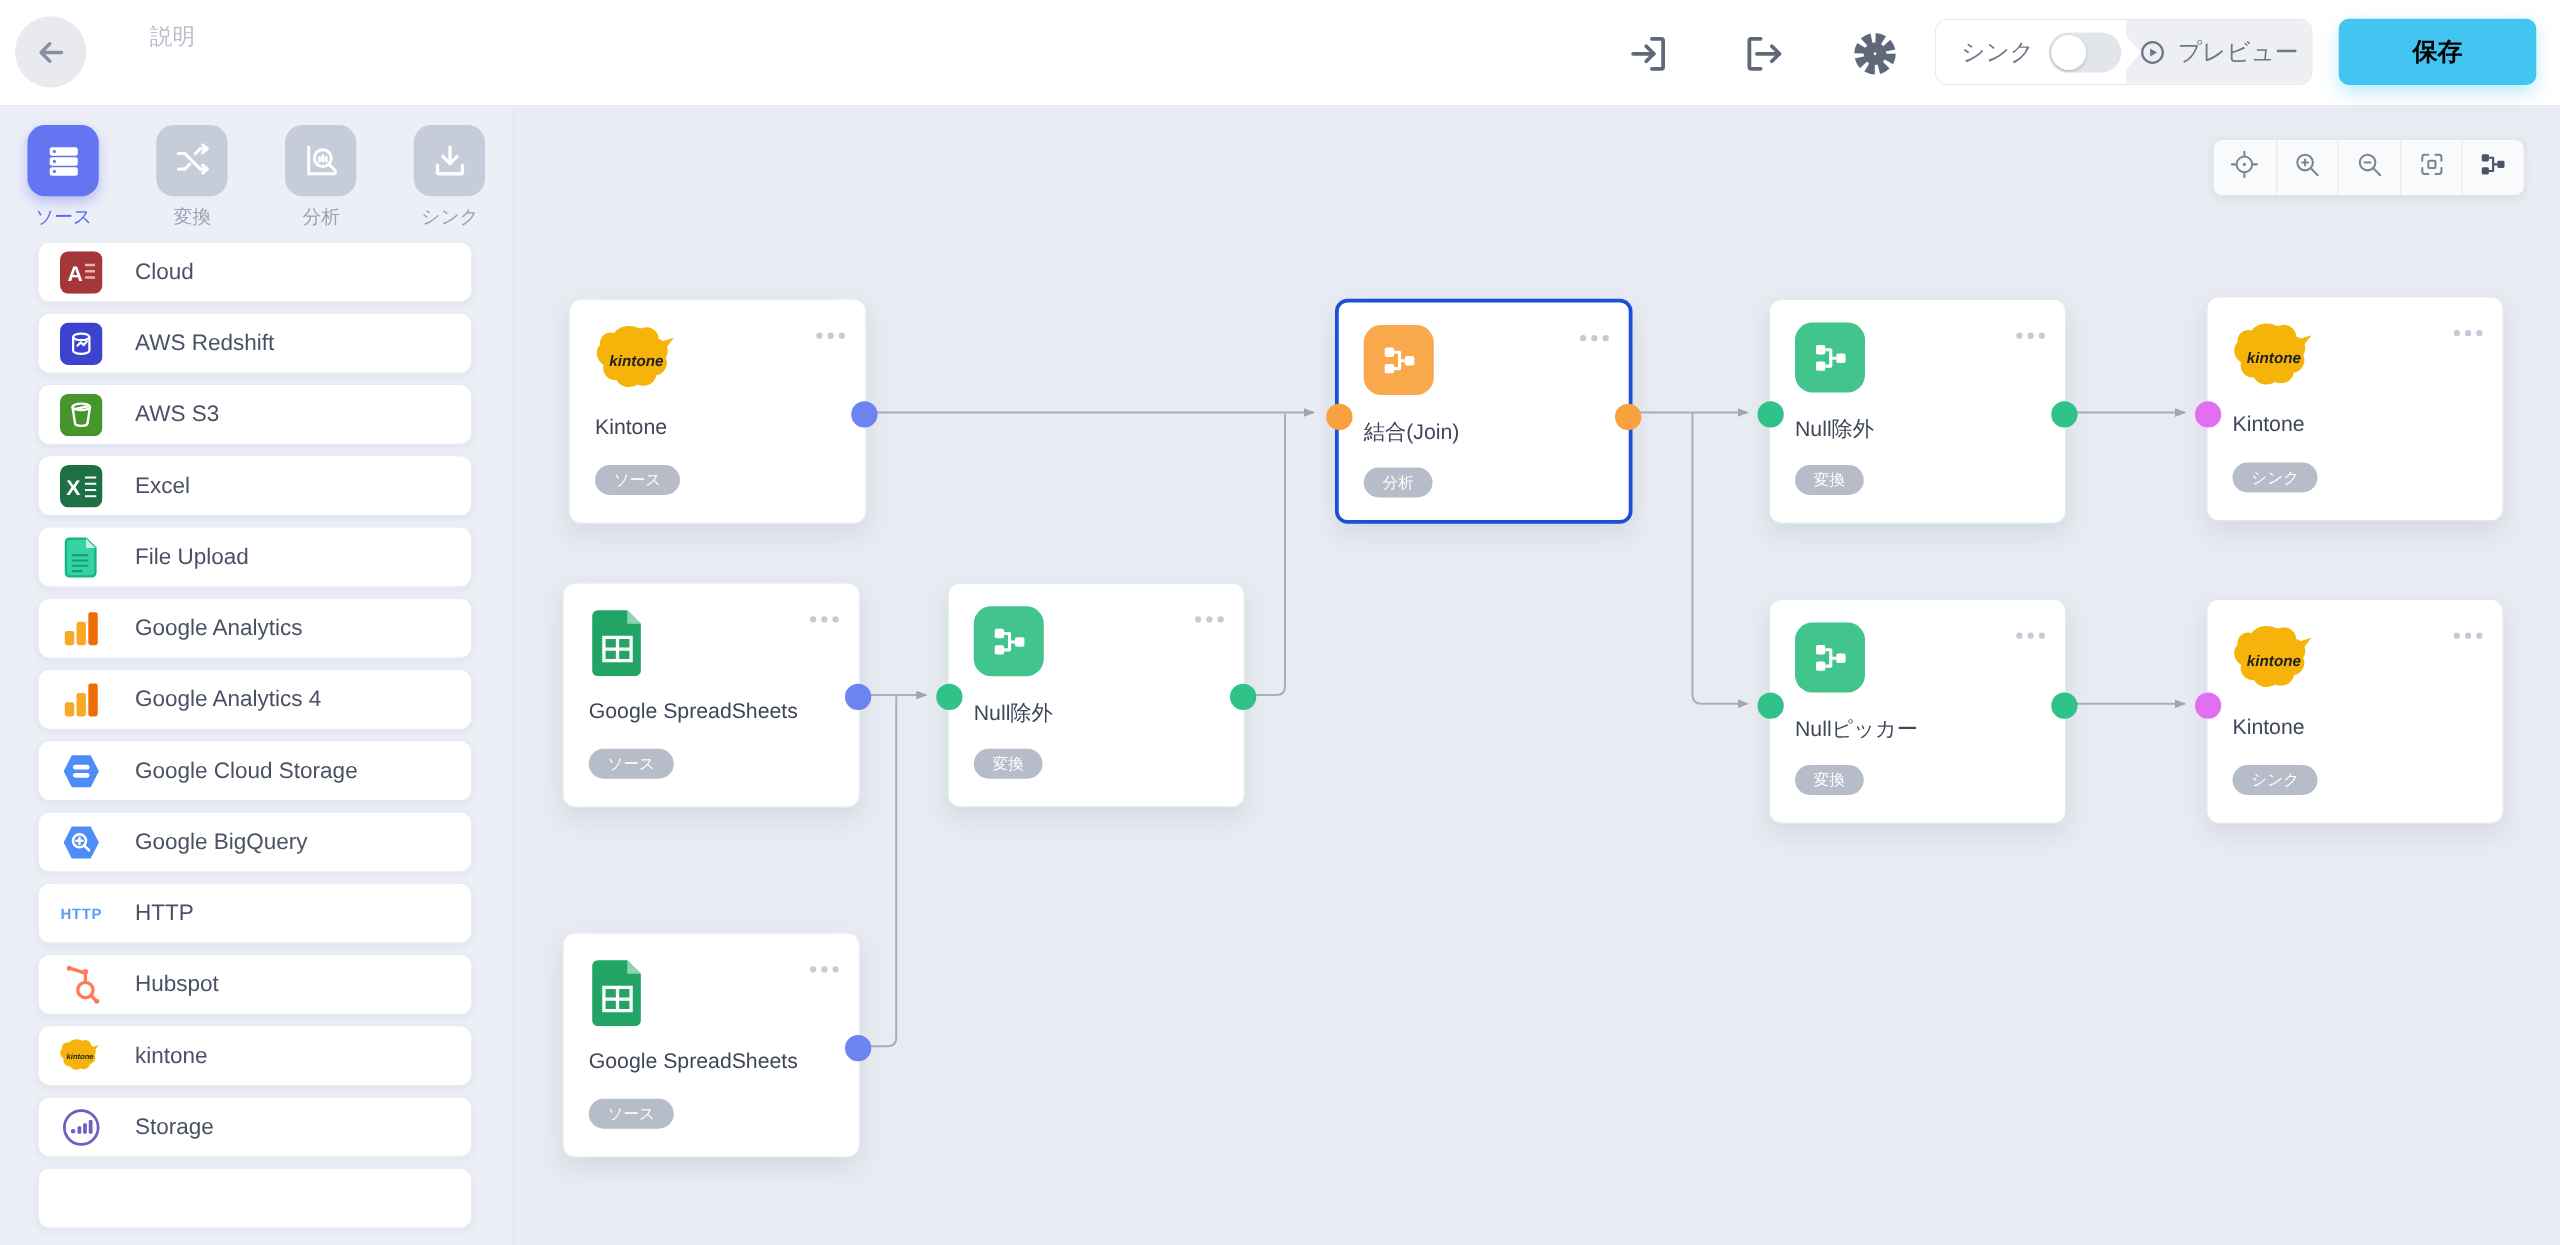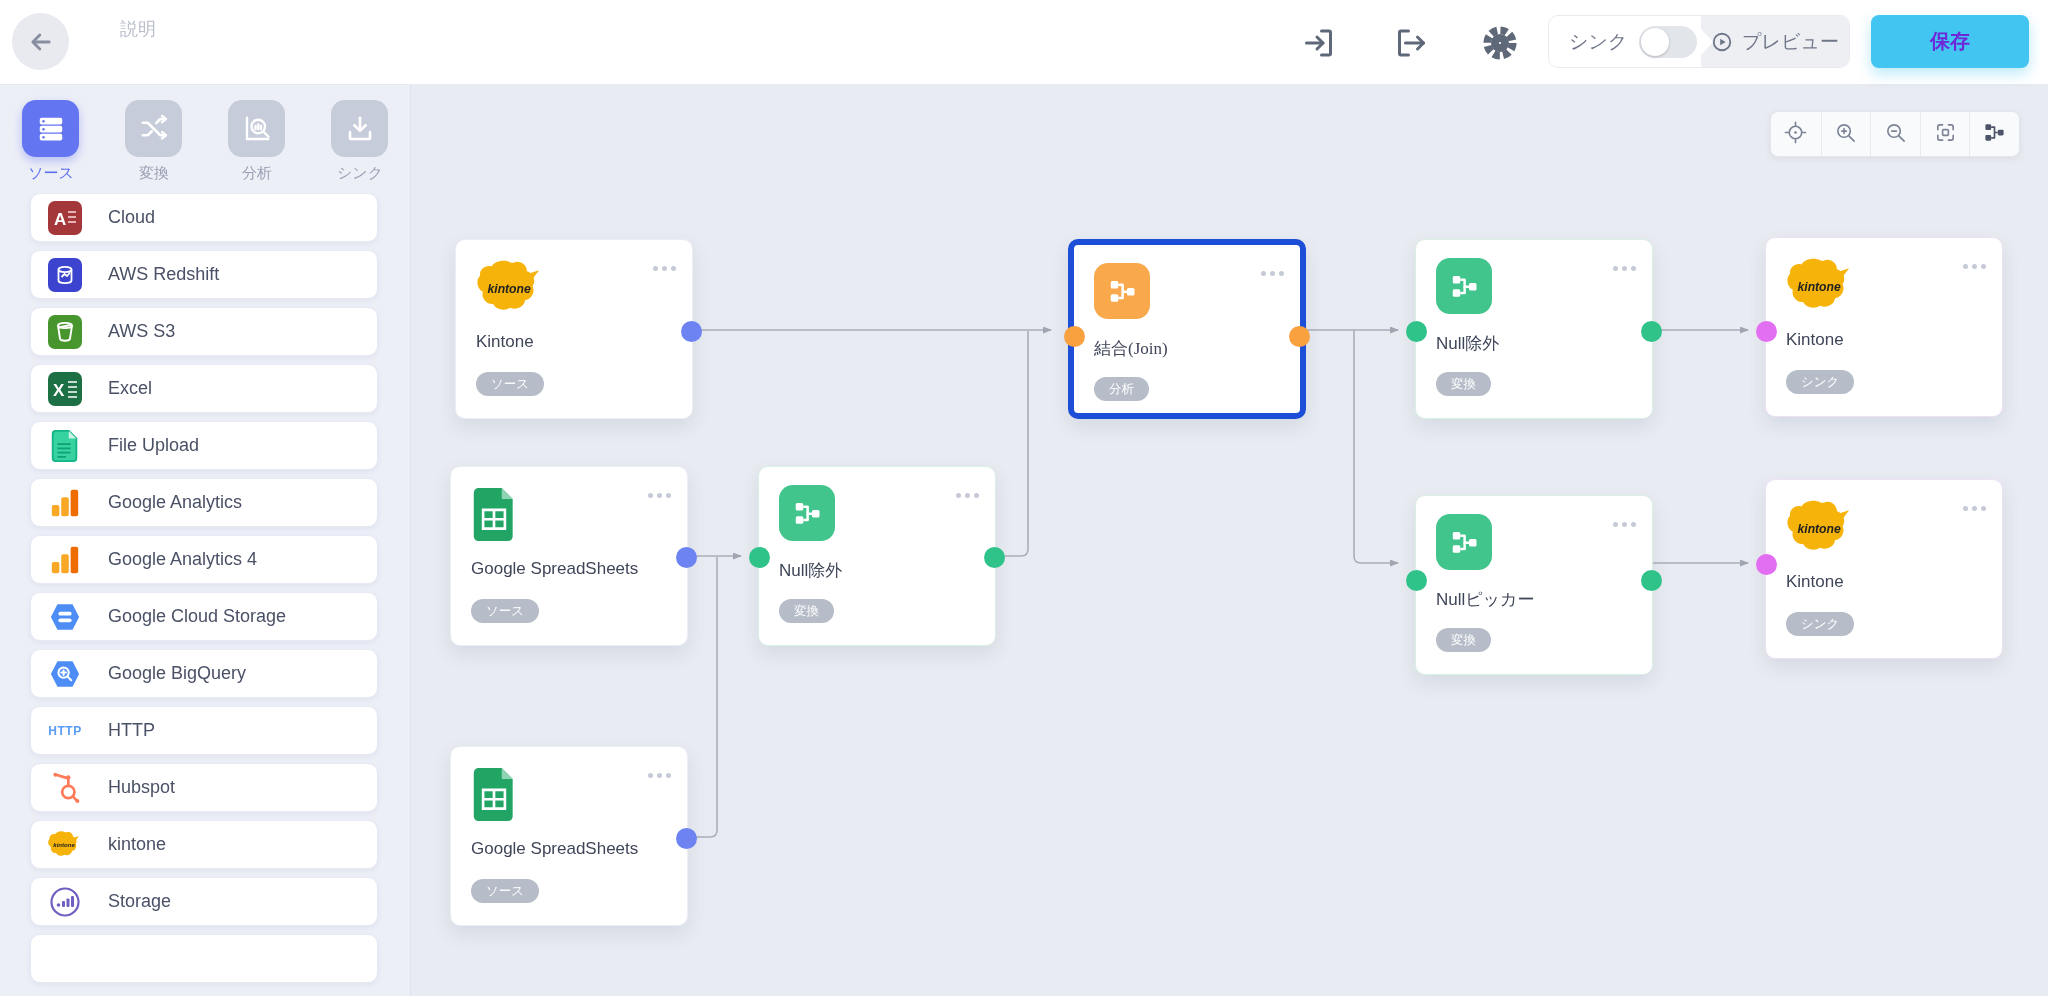--- a/index.html
+++ b/index.html
@@ -23,21 +23,21 @@
     border:1px solid #e8eaf0; border-radius:10px; background:#fff; display:flex; overflow:hidden; }
   .seg-left { width:152px; display:flex; align-items:center; padding-left:20px; gap:12px; background:#fff; position:relative; }
   .seg-right { flex:1; background:#edeff3; display:flex; align-items:center; justify-content:center; gap:9px; cursor:pointer; position:relative; }
   .seg-right::before { content:""; position:absolute; left:-1px; top:50%; transform:translateY(-50%);
     border-left:13px solid #fff; border-top:14px solid transparent; border-bottom:14px solid transparent; }
   .seg-label { font-size:19px; color:#6f7688; }
   .toggle { width:58px; height:32px; border-radius:16px; background:#e2e5ea; position:relative; cursor:pointer; }
   .toggle-knob { position:absolute; left:2px; top:2px; width:28px; height:28px; border-radius:50%;
     background:#fff; box-shadow:0 1px 3px rgba(0,0,0,.22); }
   .save-btn { position:absolute; left:1871px; top:15px; width:158px; height:53px; border:none;
-    border-radius:8px; color:#6d28d9; font-size:20px; font-weight:bold; cursor:pointer;
+    border-radius:8px; color:#000000; font-size:20px; font-weight:bold; cursor:pointer;
     box-shadow:0 6px 14px rgba(67,197,241,.35); font-family:inherit; }
 
   
   .sidebar { position:absolute; left:0; top:85px; width:411px; height:911px;
     background:#edeff7; border-right:1px solid #e0e3ee; z-index:5; }
   .tabbar { display:flex; gap:45px; padding:15px 0 0 22px; }
   .tab { width:58px; text-align:center; cursor:pointer; }
   .tab-icon { width:57px; height:57px; border-radius:14px; display:flex; align-items:center; justify-content:center; }
   .tab-label { margin-top:7px; font-size:15px; }
   .connector-list { position:absolute; left:0; top:108px; right:0; bottom:0; overflow:hidden;
@@ -53,21 +53,21 @@
   .ctoolbar { position:absolute; left:1359px; top:26px; width:250px; height:46px; display:flex;
     background:#f9fafc; border:1px solid #e2e5ec; border-radius:8px; overflow:hidden; z-index:4;
     box-shadow:0 2px 6px rgba(120,130,160,.12); }
   .ctool { width:50px; display:flex; align-items:center; justify-content:center; cursor:pointer; border-left:1px solid #e8eaf0; }
   .ctool:first-child { border-left:none; }
 
   .node { position:absolute; width:238px; height:180px; background:#fff; border-radius:10px;
     box-shadow:0 8px 18px rgba(100,110,140,.14); z-index:2; cursor:pointer; }
   .node.cat-source   { border:1px solid #ecedf5; }
   .node.cat-transform{ border:1px solid #d9f0e4; }
-  .node.cat-analysis { border:6px solid #1d4ed8;font-family:Liberation Serif, serif; }
+  .node.cat-analysis { border:3px solid #1d4ed8; }
   .node.cat-sink     { border:1px solid #efdff4; }
   .node-iconbox { position:absolute; left:20px; top:18px; }
   .sq-icon { width:56px; height:56px; border-radius:14px; display:flex; align-items:center; justify-content:center; }
   .node-menu { position:absolute; right:16px; top:26px; display:flex; gap:4px; cursor:pointer; }
   .node-menu i { width:5px; height:5px; border-radius:50%; background:#c5cad6; }
   .node-label { position:absolute; left:20px; top:92px; font-size:17px; color:#3f4659; white-space:nowrap; }
   .node-badge { position:absolute; left:20px; top:132px; height:24px; padding:0 15px; border-radius:12px;
     color:#fff; font-size:12.5px; display:flex; align-items:center; }
   .port { position:absolute; width:21px; height:21px; border-radius:50%; z-index:3; cursor:crosshair; }
 </style>
@@ -493,21 +493,21 @@
         <div class="node-menu">
           <i></i>
           <i></i>
           <i></i>
         </div>
         <div class="node-label">Null除外</div>
         <div class="node-badge" style="background:#b6bdc9">変換</div>
         <div class="port" style="left: -10px; top: 81px; background: rgb(47, 195, 138);"></div>
         <div class="port" style="right: -10px; top: 81px; background: rgb(47, 195, 138);"></div>
       </div>
-      <div class="node cat-transform" style="left: 1004px; top: 410px;">
+      <div class="node cat-transform" style="left: 1004px; top: 394px;">
         <div class="node-iconbox">
           <div class="sq-icon" style="background:#41c58c">
             <svg width="30" height="30" viewBox="0 0 24 24" fill="none" stroke="#fff" stroke-width="2" stroke-linejoin="round">
               <rect x="3" y="4" width="6" height="6" rx="1.2" fill="#fff" stroke="none"></rect>
               <rect x="3" y="14.5" width="6" height="6" rx="1.2" fill="#fff" stroke="none"></rect>
               <rect x="16" y="9.5" width="6" height="6" rx="1.2" fill="#fff" stroke="none"></rect>
               <path d="M9 7h3.5v5.5H16"></path>
               <path d="M9 17.5h3.5v-5"></path>
             </svg>
           </div>

